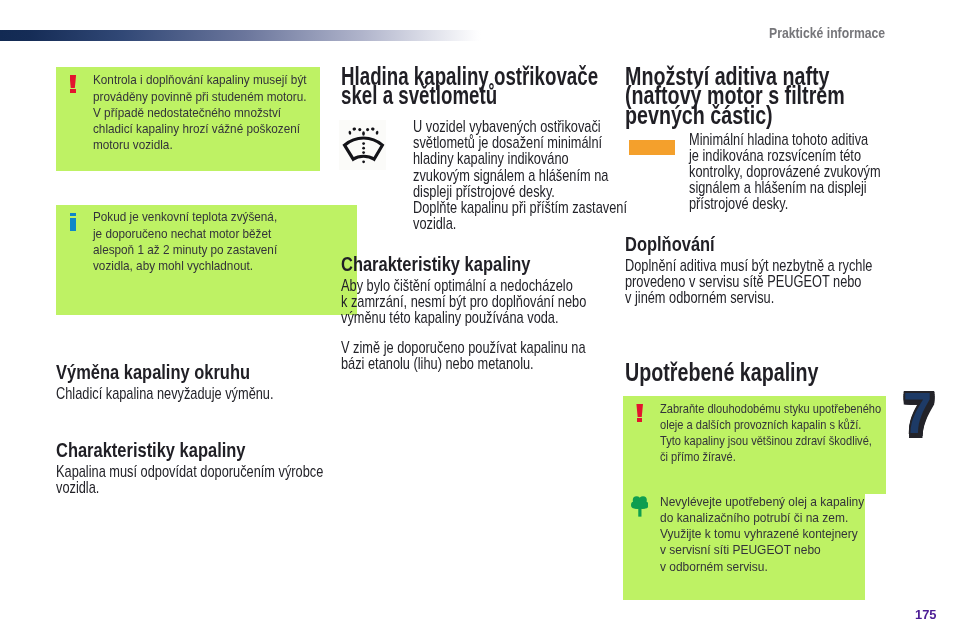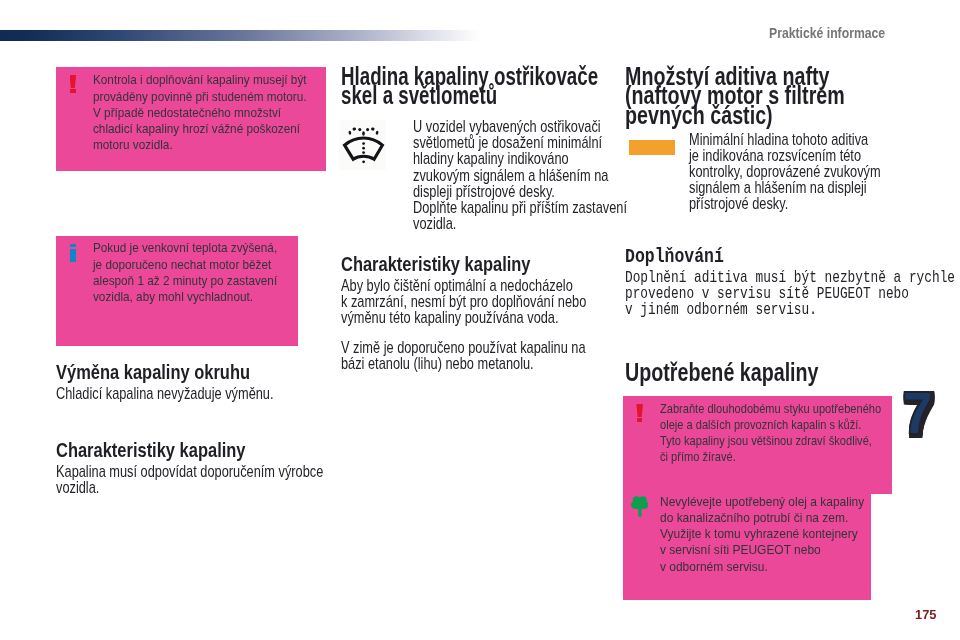--- a/index.html
+++ b/index.html
@@ -23,28 +23,28 @@
 
   .h1{font-size:25px;font-weight:bold;line-height:19.3px;color:#201f25;margin:0;
     transform:scaleX(.749);transform-origin:0 0;white-space:nowrap;}
   .h2{font-size:20.8px;font-weight:bold;line-height:19px;color:#201f25;margin:0;
     transform:scaleX(.792);transform-origin:0 0;white-space:nowrap;}
   p{margin:0;font-size:16.2px;line-height:16.2px;color:#232329;white-space:nowrap;
     transform:scaleX(.79);transform-origin:0 0;}
   p.gap{margin-top:15px;}
 
   
-  .box{background:#ec4899;position:absolute;padding-left:6px;}
+  .box{background:#bef264;position:absolute;}
   .box .ico{position:absolute;}
   .box .txt{position:absolute;font-size:12.8px;line-height:16.2px;color:#33333a;white-space:nowrap;
     transform:scaleX(.918);transform-origin:0 0;}
 
   .box-l1{left:0;top:7px;width:264px;height:104px;}
   .box-l1 .txt{left:36.8px;top:5.4px;}
-  .box-l2{left:0;top:145px;width:236px;height:110px;margin-top:31px;}
+  .box-l2{left:0;top:145px;width:301px;height:110px;}
   .box-l2 .txt{left:36.8px;top:4.3px;}
 
   .sec{position:absolute;left:0;width:264px;}
   .sec-l1{top:302px;}
   .sec-l2{top:380.2px;}
 
   
   .ico-excl{left:13.5px;top:8.1px;width:6.6px;height:18.2px;}
   .ico-excl:before{content:"";position:absolute;left:0;top:0;width:6.6px;height:13px;background:#e3142e;
     clip-path:polygon(0% 0%,100% 0%,81% 100%,19% 100%);}
@@ -61,21 +61,21 @@
     display:block;line-height:0;}
   .sidetext{position:absolute;left:72px;width:230px;top:-2.1px;}
   .sec-m1{position:absolute;left:0;top:194.4px;width:250px;}
   .sec .h2{margin-bottom:3.7px;}
   .sec p.gap{margin-top:13px;}
 
   .col3 .h1{position:absolute;left:0;top:7px;width:232px;transform:scaleX(.787);}
   .col3 .iconrow{position:absolute;left:0;top:73px;width:250px;}
   .lamp-box{position:absolute;left:4px;top:7px;width:45.7px;height:15.3px;background:#f4a02c;}
   .sidetext-r{left:63.8px;top:-2.5px;width:230px;}
-  .sec-r1{position:absolute;left:0;top:187px;width:250px;font-family:Liberation Mono, monospace;}
+  .sec-r1{position:absolute;left:0;top:174px;width:250px;}
   .col3 .h1.h1-bottom{position:absolute;left:0;top:303.4px;width:250px;}
   .box-r1{left:-2.1px;top:335.8px;width:262.8px;height:98px;}
   .box-r1 .txt{left:36.8px;top:5px;transform:scaleX(.866);}
   .box-r2{left:-2.1px;top:427.2px;width:242px;height:113.3px;}
   .box-r2 .txt{left:36.8px;top:6.7px;transform:scaleX(.935);}
   .ico-tree{left:7.9px;top:8.7px;width:17.6px;height:20.9px;line-height:0;}
 
   .tab7{position:absolute;left:903.4px;top:387px;width:48px;height:56px;}
   .tab7-shadow,.tab7-num{position:absolute;left:0;top:0;font-size:57px;font-weight:bold;
     line-height:52px;transform:scaleX(.915);transform-origin:0 0;}
@@ -83,21 +83,21 @@
     text-shadow:3.6px 3.4px 0 #232329, -3.0px -3.0px 0 #232329,
                 3.6px -3.0px 0 #232329, -3.0px 3.4px 0 #232329,
                 3.8px 0 0 #232329, -3.2px 0 0 #232329, 0 3.6px 0 #232329, 0 -3.2px 0 #232329,
                 2.2px 3.5px 0 #232329, -2.0px 3.5px 0 #232329, 3.7px 2.2px 0 #232329, 3.7px -2.0px 0 #232329,
                 -3.1px 2.2px 0 #232329, -3.1px -2.0px 0 #232329, 2.2px -3.1px 0 #232329, -2.0px -3.1px 0 #232329;}
   .tab7-num{color:#1d3a66;}
 
   .watermark{position:absolute;left:680px;top:612px;text-align:left;white-space:nowrap;
     font-size:27px;line-height:27px;color:#9b9b9b;letter-spacing:0px;}
   .pageno{position:absolute;left:915.2px;top:609.4px;font-size:12.3px;line-height:13px;font-weight:bold;
-    color:#7f1d1d;white-space:nowrap;transform:scaleX(1.05);transform-origin:0 0;}
+    color:#4c1d95;white-space:nowrap;transform:scaleX(1.05);transform-origin:0 0;}
 </style>
 </head>
 <body>
 
 <div class="page">
 
   <div class="hdr-bar"></div>
   <div class="hdr-title">Praktické informace</div>
 
   <div class="col col1">

